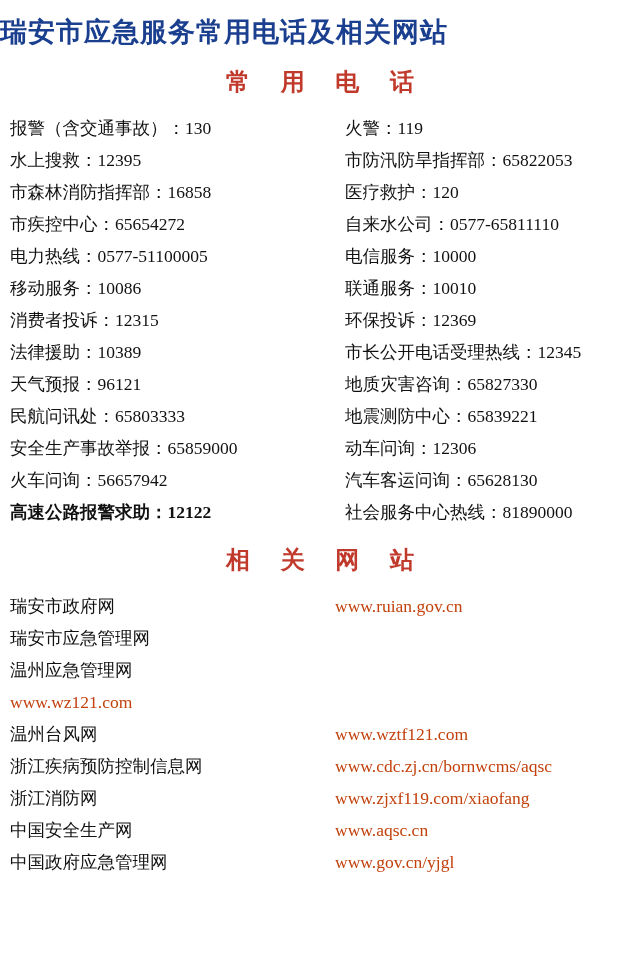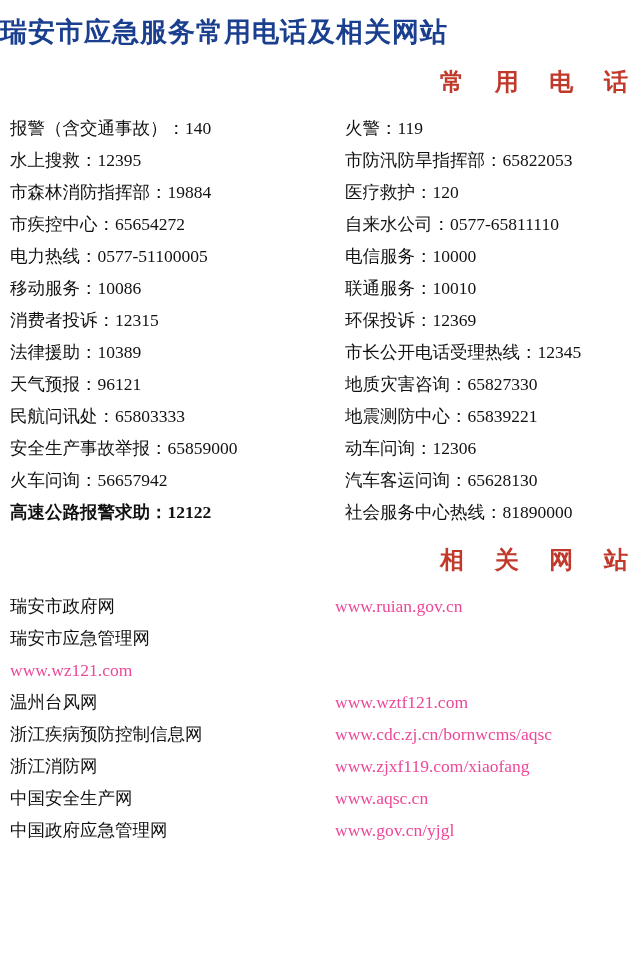--- a/index.html
+++ b/index.html
@@ -25,21 +25,21 @@
     text-align: left;
     font-family: "Liberation Sans", sans-serif;
     font-weight: bold;
     font-size: 27px;
     letter-spacing: 1px;
     color: #1b3f8f;
     margin-top: 14px;
     margin-bottom: 6px;
   }
   .section-title {
-    text-align: right;
+    text-align: center;
     font-family: "Liberation Sans", sans-serif;
     font-weight: bold;
     font-size: 24px;
     color: #c0392b;
     letter-spacing: 12px;
     margin-top: 16px;
     margin-bottom: 14px;
     text-indent: 12px;
   }
   .phone-grid {
@@ -66,38 +66,38 @@
     display: grid;
     grid-template-columns: 325px 1fr;
     font-size: 17.5px;
     line-height: 32px;
     white-space: nowrap;
   }
   .site-name {
     color: #111111;
   }
   .site-url {
-    color: #ec4899;
+    color: #c2410c;
   }
 </style>
 </head>
 <body>
 
 <div class="page">
 
   <div class="main-title">瑞安市应急服务常用电话及相关网站</div>
 
   <div class="section-title">常 用 电 话</div>
 
   <div class="phone-grid">
-      <div class="phone-item">报警（含交通事故）：140</div>
+      <div class="phone-item">报警（含交通事故）：130</div>
       <div class="phone-item">火警：119</div>
       <div class="phone-item">水上搜救：12395</div>
       <div class="phone-item">市防汛防旱指挥部：65822053</div>
-      <div class="phone-item">市森林消防指挥部：19884</div>
+      <div class="phone-item">市森林消防指挥部：16858</div>
       <div class="phone-item">医疗救护：120</div>
       <div class="phone-item">市疾控中心：65654272</div>
       <div class="phone-item">自来水公司：0577-65811110</div>
       <div class="phone-item">电力热线：0577-51100005</div>
       <div class="phone-item">电信服务：10000</div>
       <div class="phone-item">移动服务：10086</div>
       <div class="phone-item">联通服务：10010</div>
       <div class="phone-item">消费者投诉：12315</div>
       <div class="phone-item">环保投诉：12369</div>
       <div class="phone-item">法律援助：10389</div>
@@ -118,20 +118,21 @@
 
   <div class="sites">
       <div class="site-row">
         <span class="site-name">瑞安市政府网</span>
         <span class="site-url">www.ruian.gov.cn</span>
       </div>
       <div class="site-row">
         <span class="site-name">瑞安市应急管理网</span>
       </div>
       <div class="site-row">
+        <span class="site-name">温州应急管理网</span>
       </div>
       <div class="site-row">
         <span class="site-url">www.wz121.com</span>
       </div>
       <div class="site-row">
         <span class="site-name">温州台风网</span>
         <span class="site-url">www.wztf121.com</span>
       </div>
       <div class="site-row">
         <span class="site-name">浙江疾病预防控制信息网</span>

